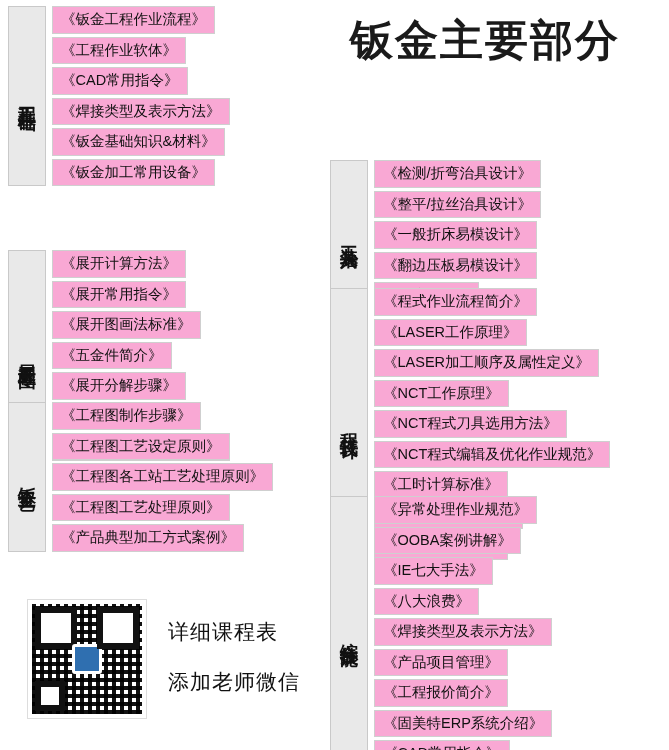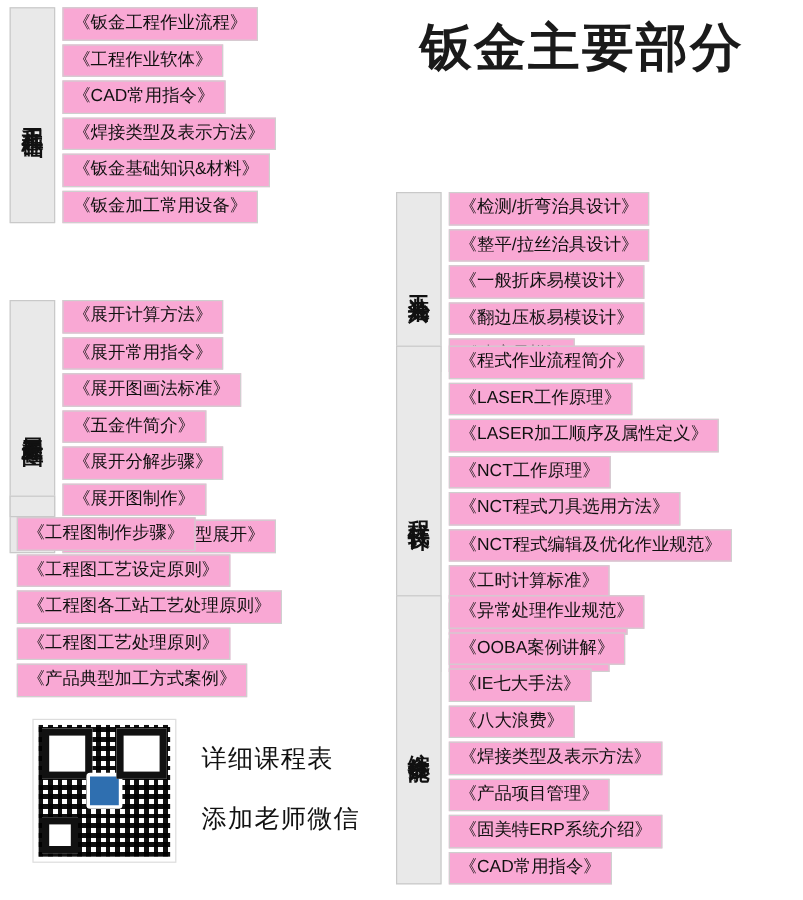--- a/index.html
+++ b/index.html
@@ -71,21 +71,21 @@
     padding: 5px 8px 6px 8px;
     white-space: nowrap;
     color: #111;
     display: inline-block;
     align-self: flex-start;
   }
 
   
   #g-engineering { left: 8px;  top: 6px; }
   #g-unfold      { left: 8px;  top: 250px; }
-  #g-craft       { left: 8px;  top: 413px; flex-direction: column; }
+  #g-craft       { left: 8px;  top: 402px; }
 
   
   #g-tooling     { left: 330px; top: 160px; }
   #g-program     { left: 330px; top: 288px; justify-content: space-between; }
   #g-skills      { left: 330px; top: 496px; }
 
   
   .qr {
     position: absolute;
     left: 28px;
@@ -211,20 +211,21 @@
 
   <div class="group" id="g-skills">
     <div class="group-label">综合技能</div>
     <div class="group-items">
       <div class="item">《异常处理作业规范》</div>
       <div class="item">《OOBA案例讲解》</div>
       <div class="item">《IE七大手法》</div>
       <div class="item">《八大浪费》</div>
       <div class="item">《焊接类型及表示方法》</div>
       <div class="item">《产品项目管理》</div>
+      <div class="item">《工程报价简介》</div>
       <div class="item">《固美特ERP系统介绍》</div>
       <div class="item">《CAD常用指令》</div>
     </div>
   </div>
 
   <div class="qr">
     <div class="qr-bl"></div>
     <div class="qr-center"></div>
   </div>
 

